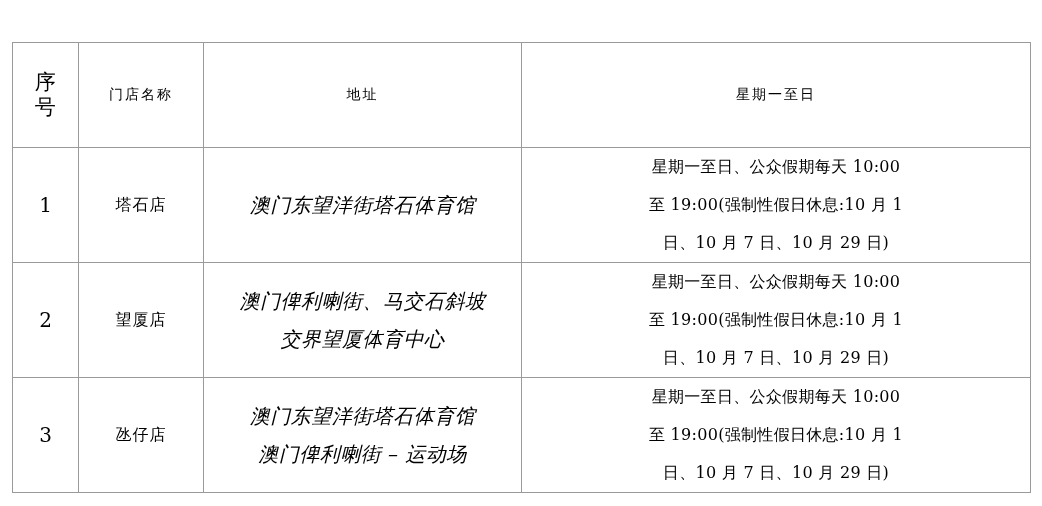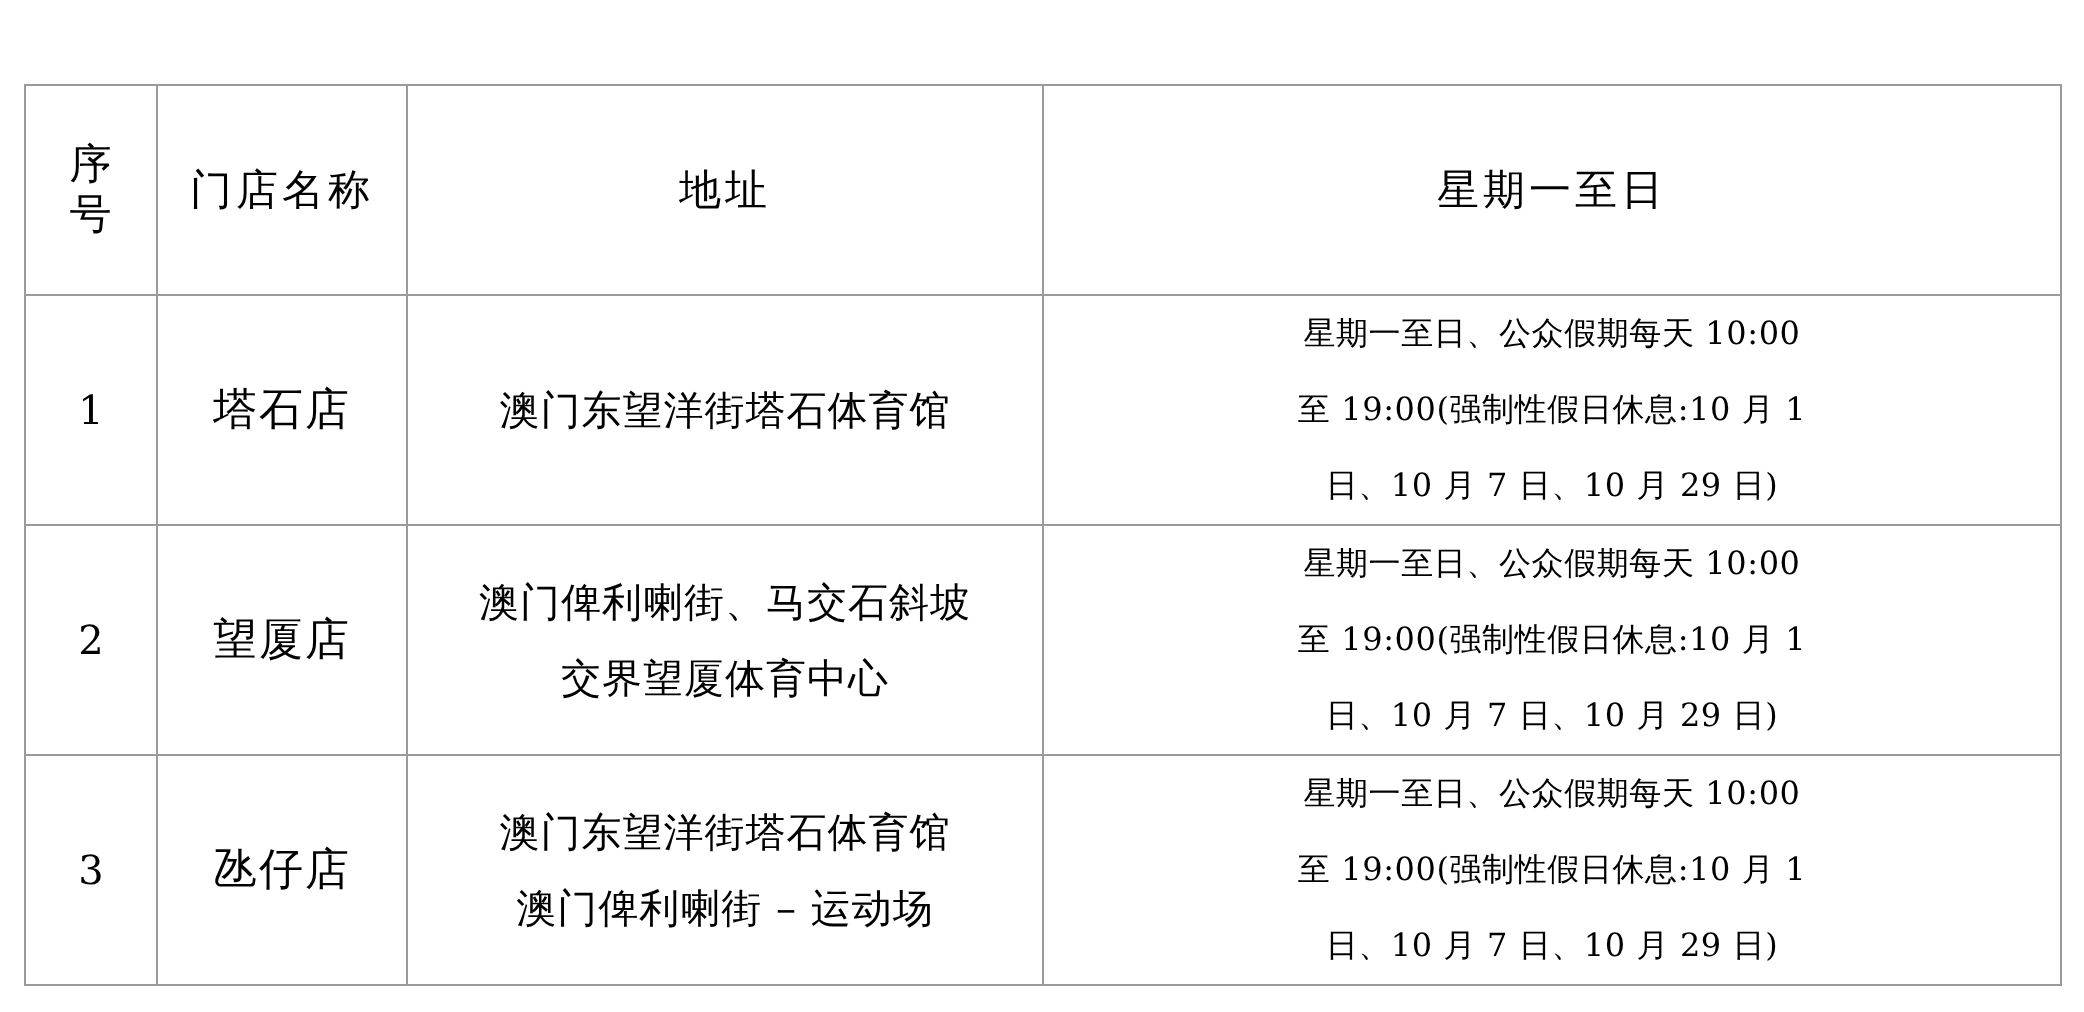--- a/index.html
+++ b/index.html
@@ -49,39 +49,40 @@
   
   tr.head td {
     height: 104px;
   }
   .head-idx {
     font-size: 21px;
     line-height: 25px;
     letter-spacing: 0.5px;
   }
   .head-text {
-    font-size: 21px;
+    font-size: 14px;
     letter-spacing: 2px;
   }
   
   tr.body-row td {
     height: 108px;
   }
   .idx-cell {
     font-size: 20px;
   }
   .name-cell {
-    font-size: 22px;
+    font-size: 16px;
     letter-spacing: 1px;
   }
   .addr-cell {
     font-size: 20px;
     line-height: 38px;
     letter-spacing: 0.5px;
     padding: 0 6px;
+    font-style: italic;
   }
   .addr-cell .addr-line {
     display: block;
     white-space: nowrap;
   }
   .hours-cell {
     font-size: 16px;
     line-height: 38px;
     letter-spacing: 0.3px;
     text-align: left;

